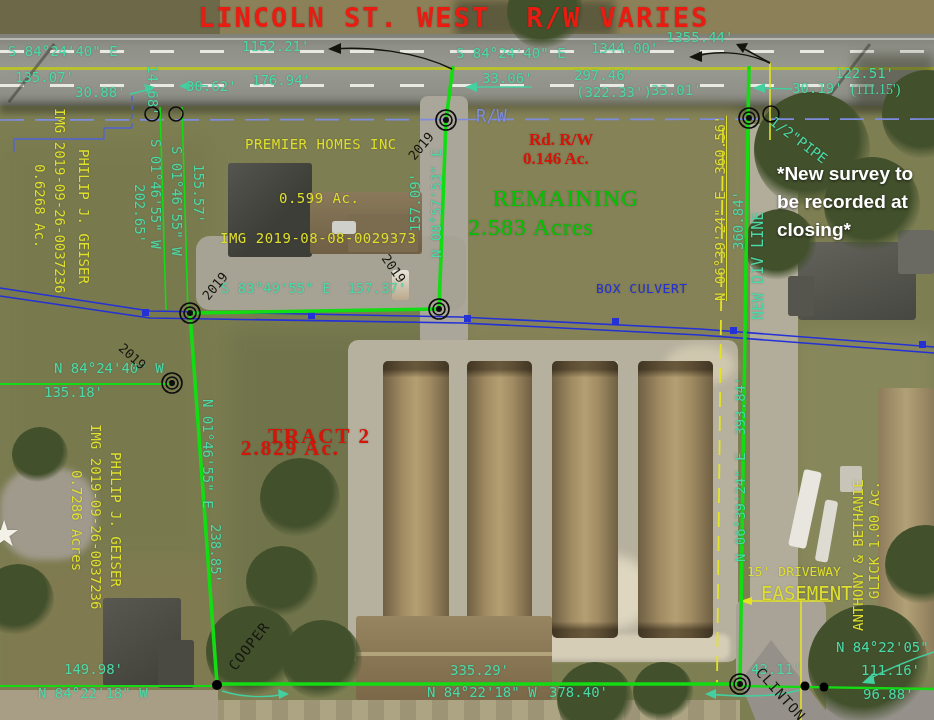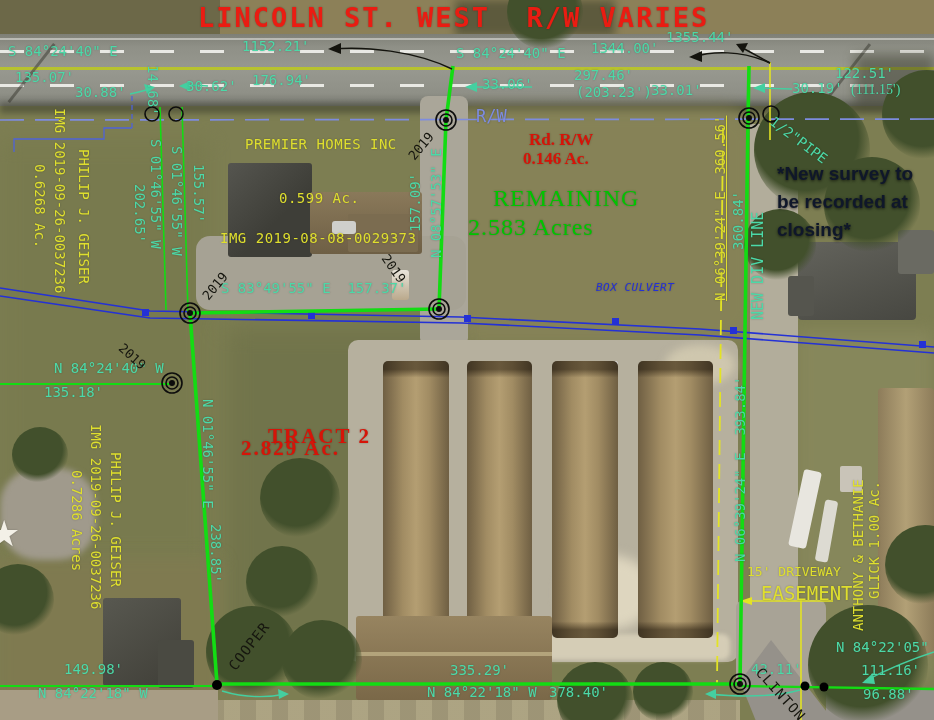--- a/index.html
+++ b/index.html
@@ -10,21 +10,21 @@
        font:14px "DejaVu Sans Mono",monospace;line-height:1.12;
        text-shadow:0 0 2px rgba(0,0,0,.28);}
   .t{color:#4cd9a8;}
   .y{color:#dfdf2e;}
   .r1{color:#ea1c12;font-weight:bold;}
   .r2{color:#d61408;font-family:"Liberation Serif",serif;font-weight:bold;}
   .g{color:#00c400;font-family:"Liberation Serif",serif;letter-spacing:1px;}
   .bl{color:#2431d6;}
   .pw{color:#7d8ce0;}
   .k{color:#16160f;text-shadow:none;}
-  .w{color:#0f172a;font:bold 19px "Liberation Sans",sans-serif;
+  .w{color:#ffffff;font:bold 19px "Liberation Sans",sans-serif;
      text-shadow:0 1px 3px rgba(0,0,0,.65);}
   .star{color:#f3f0e7;font-family:"DejaVu Sans",sans-serif;}
   svg.overlay{position:absolute;left:0;top:0;pointer-events:none;}
   .tr{position:absolute;border-radius:50%;}
 </style>
 </head>
 <body>
 
 <div id="map">
 
@@ -231,23 +231,23 @@
       <div class="lbl t" style="left: 8px; top: 44px;">S 84°24'40" E</div>
       <div class="lbl t" style="left: 242px; top: 39px;">1152.21'</div>
       <div class="lbl t" style="left: 456px; top: 46px;">S 84°24'40" E</div>
       <div class="lbl t" style="left: 591px; top: 41px;">1344.00'</div>
       <div class="lbl t" style="left: 666px; top: 30px;">1355.44'</div>
       <div class="lbl t" style="left: 15px; top: 70px;">135.07'</div>
       <div class="lbl t" style="left: 75px; top: 85px;">30.88'</div>
       <div class="lbl t" style="left: 160px; top: 65px; transform: rotate(90deg);">14.68'</div>
       <div class="lbl t" style="left: 186px; top: 79px;">30.62'</div>
       <div class="lbl t" style="left: 252px; top: 73px;">176.94'</div>
-      <div class="lbl t" style="left: 482px; top: 77px;">33.06'</div>
+      <div class="lbl t" style="left: 482px; top: 71px;">33.06'</div>
       <div class="lbl t" style="left: 574px; top: 68px;">297.46'</div>
-      <div class="lbl t" style="left: 576px; top: 85px;">(203.23')</div>
+      <div class="lbl t" style="left: 576px; top: 85px;">(322.33')</div>
       <div class="lbl t" style="left: 651px; top: 83px;">33.01'</div>
       <div class="lbl t" style="left: 792px; top: 81px;">30.19'</div>
       <div class="lbl t" style="left: 835px; top: 66px;">122.51'</div>
       <div class="lbl t" style="left: 851px; top: 82px; font-family: Liberation Serif, serif;">(111.15')</div>
       <div class="lbl pw" style="left: 476px; top: 107px; font-size: 17px;">R/W</div>
       <div class="lbl r2" style="left: 529px; top: 130px; font-size: 17px;">Rd. R/W</div>
       <div class="lbl r2" style="left: 523px; top: 149px; font-size: 17px;">0.146 Ac.</div>
       <div class="lbl g" style="left: 493px; top: 185px; font-size: 24px;">REMAINING</div>
       <div class="lbl g" style="left: 468px; top: 214px; font-size: 24px;">2.583 Acres</div>
       <div class="lbl w" style="left: 777px; top: 163px;">*New survey to</div>
@@ -260,21 +260,21 @@
       <div class="lbl t" style="left: 163px; top: 139px; transform: rotate(90deg);">S 01°46'55" W</div>
       <div class="lbl t" style="left: 147px; top: 184px; transform: rotate(90deg);">202.65'</div>
       <div class="lbl t" style="left: 184px; top: 146px; transform: rotate(90deg);">S 01°46'55" W</div>
       <div class="lbl t" style="left: 206px; top: 164px; transform: rotate(90deg);">155.57'</div>
       <div class="lbl t" style="left: 408px; top: 232px; transform: rotate(-90deg);">157.09'</div>
       <div class="lbl t" style="left: 429px; top: 258px; transform: rotate(-90deg);">N 08°57'53" E</div>
       <div class="lbl y" style="left: 91px; top: 149px; transform: rotate(90deg);">PHILIP J. GEISER</div>
       <div class="lbl y" style="left: 67px; top: 108px; transform: rotate(90deg);">IMG 2019-09-26-0037236</div>
       <div class="lbl y" style="left: 47px; top: 164px; transform: rotate(90deg);">0.6268 Ac.</div>
       <div class="lbl t" style="left: 221px; top: 281px;">S 83°49'55" E  157.37'</div>
-      <div class="lbl bl" style="left: 596px; top: 282px; font-size: 11px; letter-spacing: 0.5px; font-style: italic;">BOX CULVERT</div>
+      <div class="lbl bl" style="left: 596px; top: 282px; font-size: 13px; letter-spacing: 0.5px;">BOX CULVERT</div>
       <div class="lbl t" style="left: 54px; top: 361px;">N 84°24'40" W</div>
       <div class="lbl t" style="left: 44px; top: 385px;">135.18'</div>
       <div class="lbl k" style="left: 406px; top: 154px; font-size: 13px; transform: rotate(-50deg);">2019</div>
       <div class="lbl k" style="left: 200px; top: 294px; font-size: 13px; transform: rotate(-50deg);">2019</div>
       <div class="lbl k" style="left: 125px; top: 341px; font-size: 13px; transform: rotate(42deg);">2019</div>
       <div class="lbl k" style="left: 390px; top: 252px; font-size: 13px; transform: rotate(55deg);">2019</div>
       <div class="lbl r2" style="left: 268px; top: 409px; font-size: 21px; letter-spacing: 2px; margin-top: 16px;">TRACT 2</div>
       <div class="lbl r2" style="left: 241px; top: 437px; font-size: 21px; letter-spacing: 2px;">2.829 Ac.</div>
       <div class="lbl t" style="left: 215px; top: 399px; transform: rotate(90deg);">N 01°46'55" E</div>
       <div class="lbl t" style="left: 223px; top: 524px; transform: rotate(90deg);">238.85'</div>

